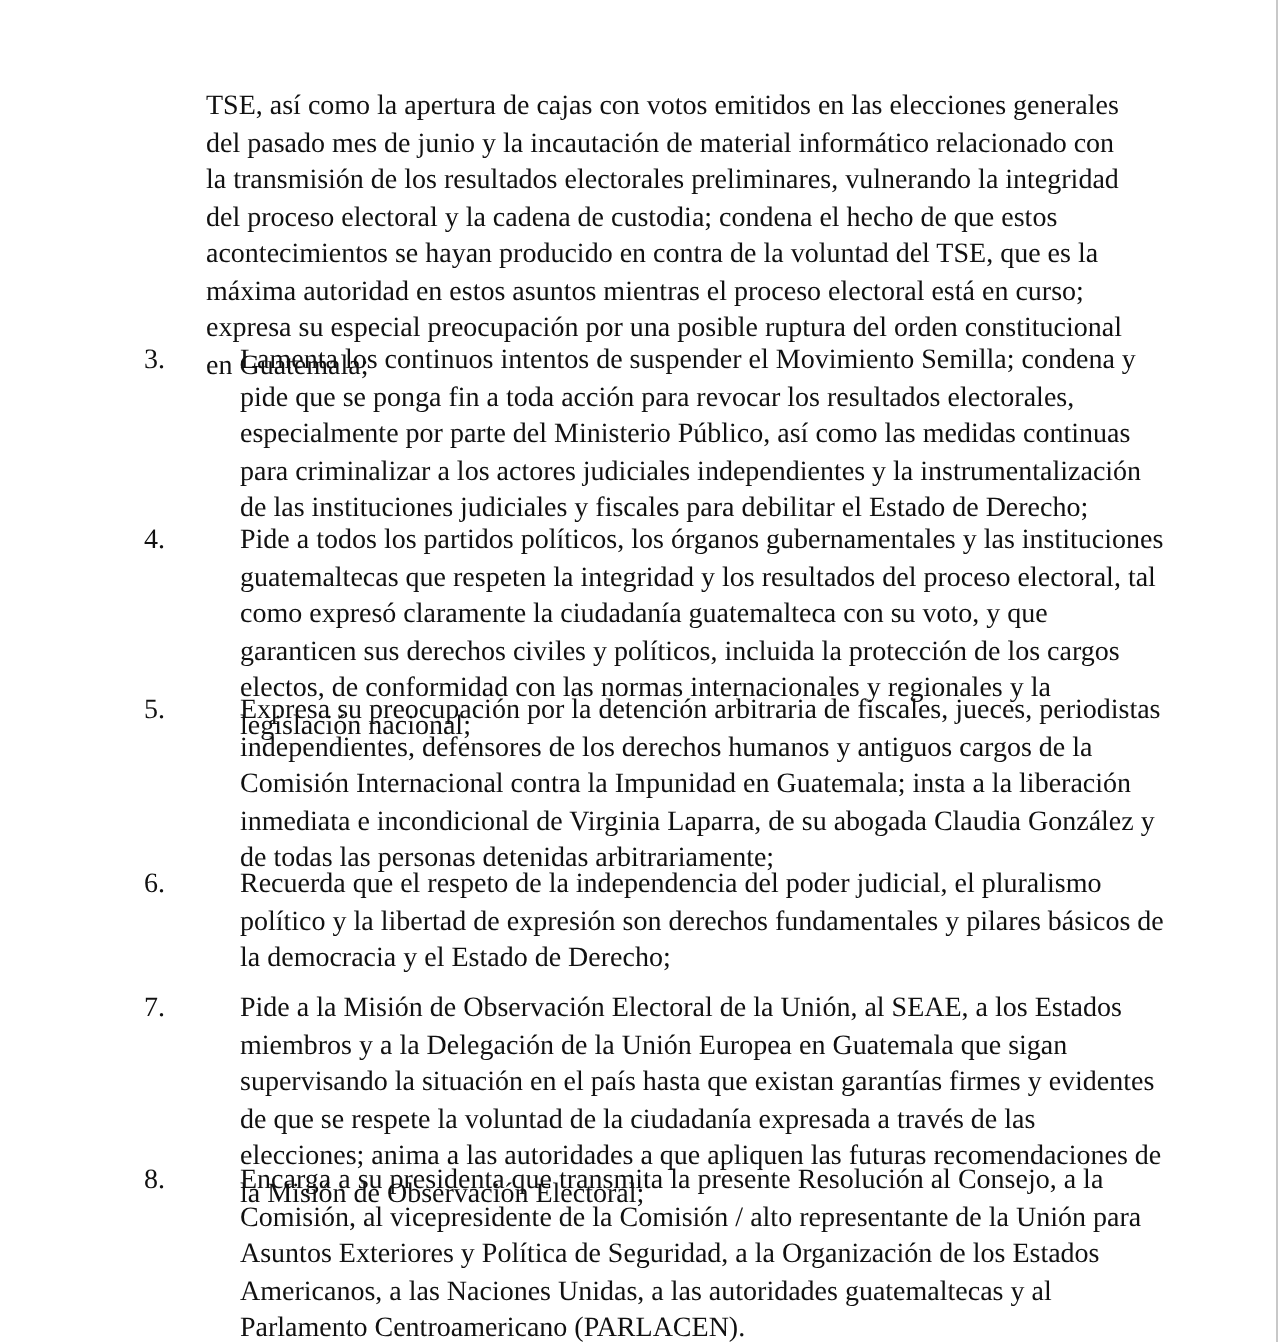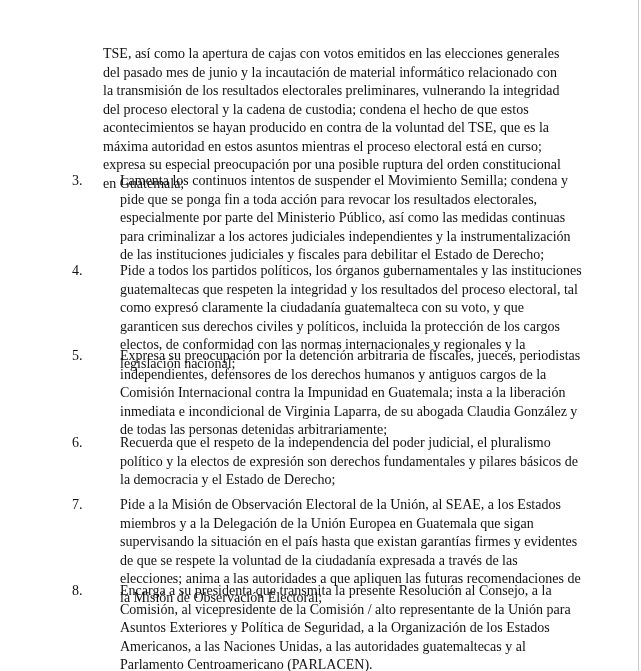--- a/index.html
+++ b/index.html
@@ -33,21 +33,21 @@
     <p class="txt">Pide a todos los partidos políticos, los órganos gubernamentales y las instituciones guatemaltecas que respeten la integridad y los resultados del proceso electoral, tal como expresó claramente la ciudadanía guatemalteca con su voto, y que garanticen sus derechos civiles y políticos, incluida la protección de los cargos electos, de conformidad con las normas internacionales y regionales y la legislación nacional;</p>
   </div>
 
   <div class="item" style="top:347px">
     <span class="num">5.</span>
     <p class="txt">Expresa su preocupación por la detención arbitraria de fiscales, jueces, periodistas independientes, defensores de los derechos humanos y antiguos cargos de la Comisión Internacional contra la Impunidad en Guatemala; insta a la liberación inmediata e incondicional de Virginia Laparra, de su abogada Claudia González y de todas las personas detenidas arbitrariamente;</p>
   </div>
 
   <div class="item" style="top:434px">
     <span class="num">6.</span>
-    <p class="txt">Recuerda que el respeto de la independencia del poder judicial, el pluralismo político y la electos de expresión son derechos fundamentales y pilares básicos de la democracia y el Estado de Derecho;</p>
+    <p class="txt">Recuerda que el respeto de la independencia del poder judicial, el pluralismo político y la libertad de expresión son derechos fundamentales y pilares básicos de la democracia y el Estado de Derecho;</p>
   </div>
 
   <div class="item" style="top:496px">
     <span class="num">7.</span>
     <p class="txt">Pide a la Misión de Observación Electoral de la Unión, al SEAE, a los Estados miembros y a la Delegación de la Unión Europea en Guatemala que sigan supervisando la situación en el país hasta que existan garantías firmes y evidentes de que se respete la voluntad de la ciudadanía expresada a través de las elecciones; anima a las autoridades a que apliquen las futuras recomendaciones de la Misión de Observación Electoral;</p>
   </div>
 
   <div class="item" style="top:582px">
     <span class="num">8.</span>
     <p class="txt">Encarga a su presidenta que transmita la presente Resolución al Consejo, a la Comisión, al vicepresidente de la Comisión / alto representante de la Unión para Asuntos Exteriores y Política de Seguridad, a la Organización de los Estados Americanos, a las Naciones Unidas, a las autoridades guatemaltecas y al Parlamento Centroamericano (PARLACEN).</p>

